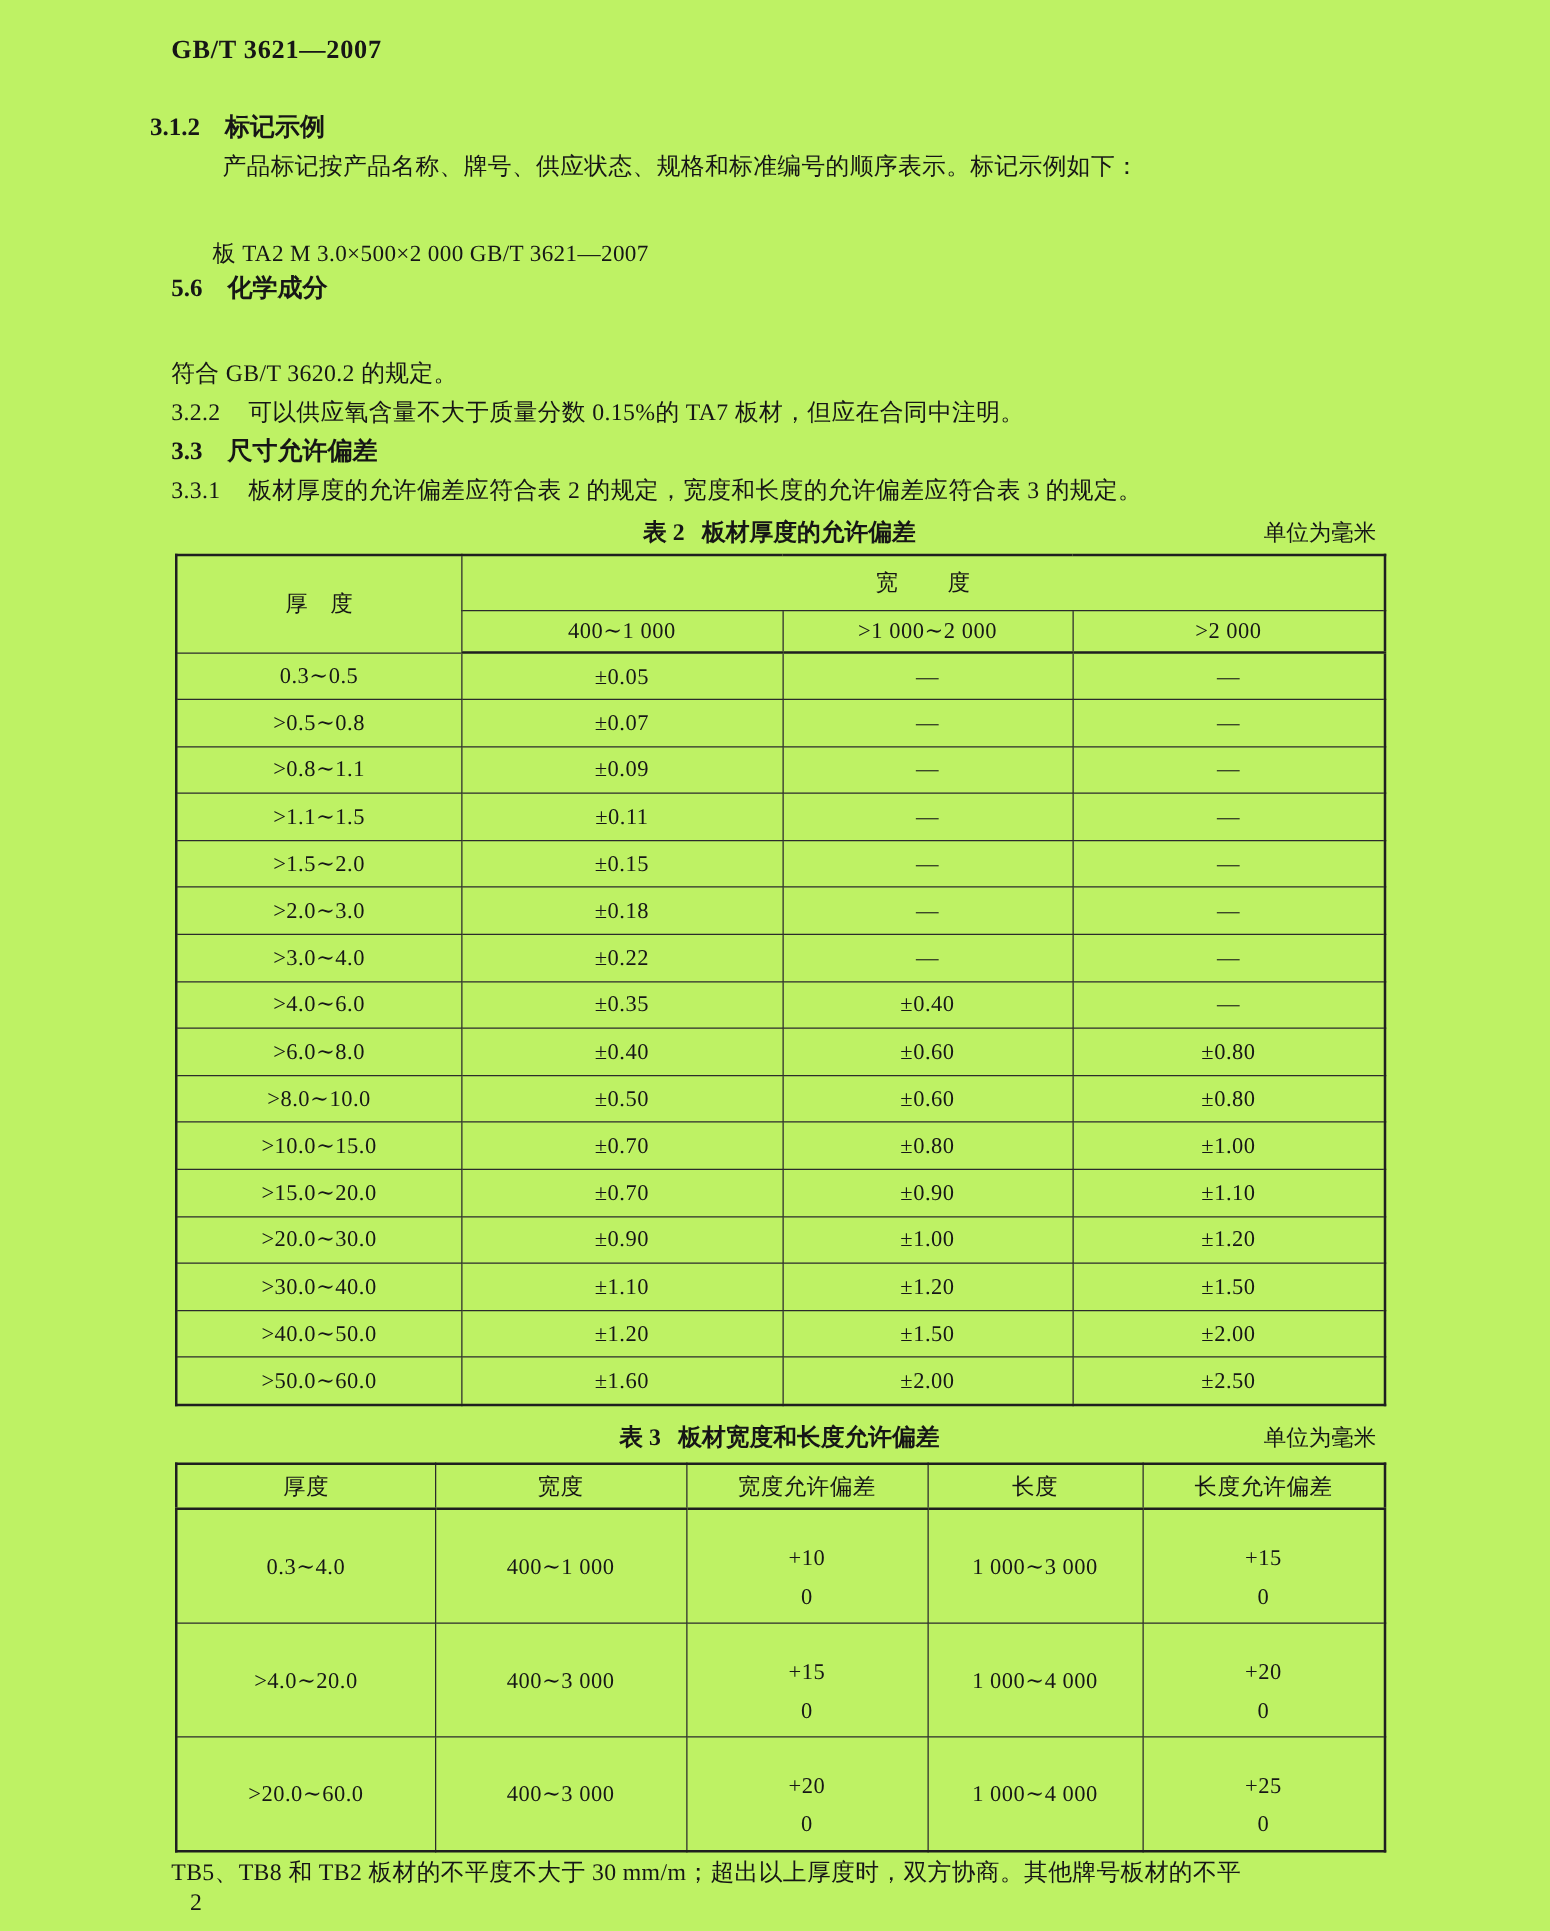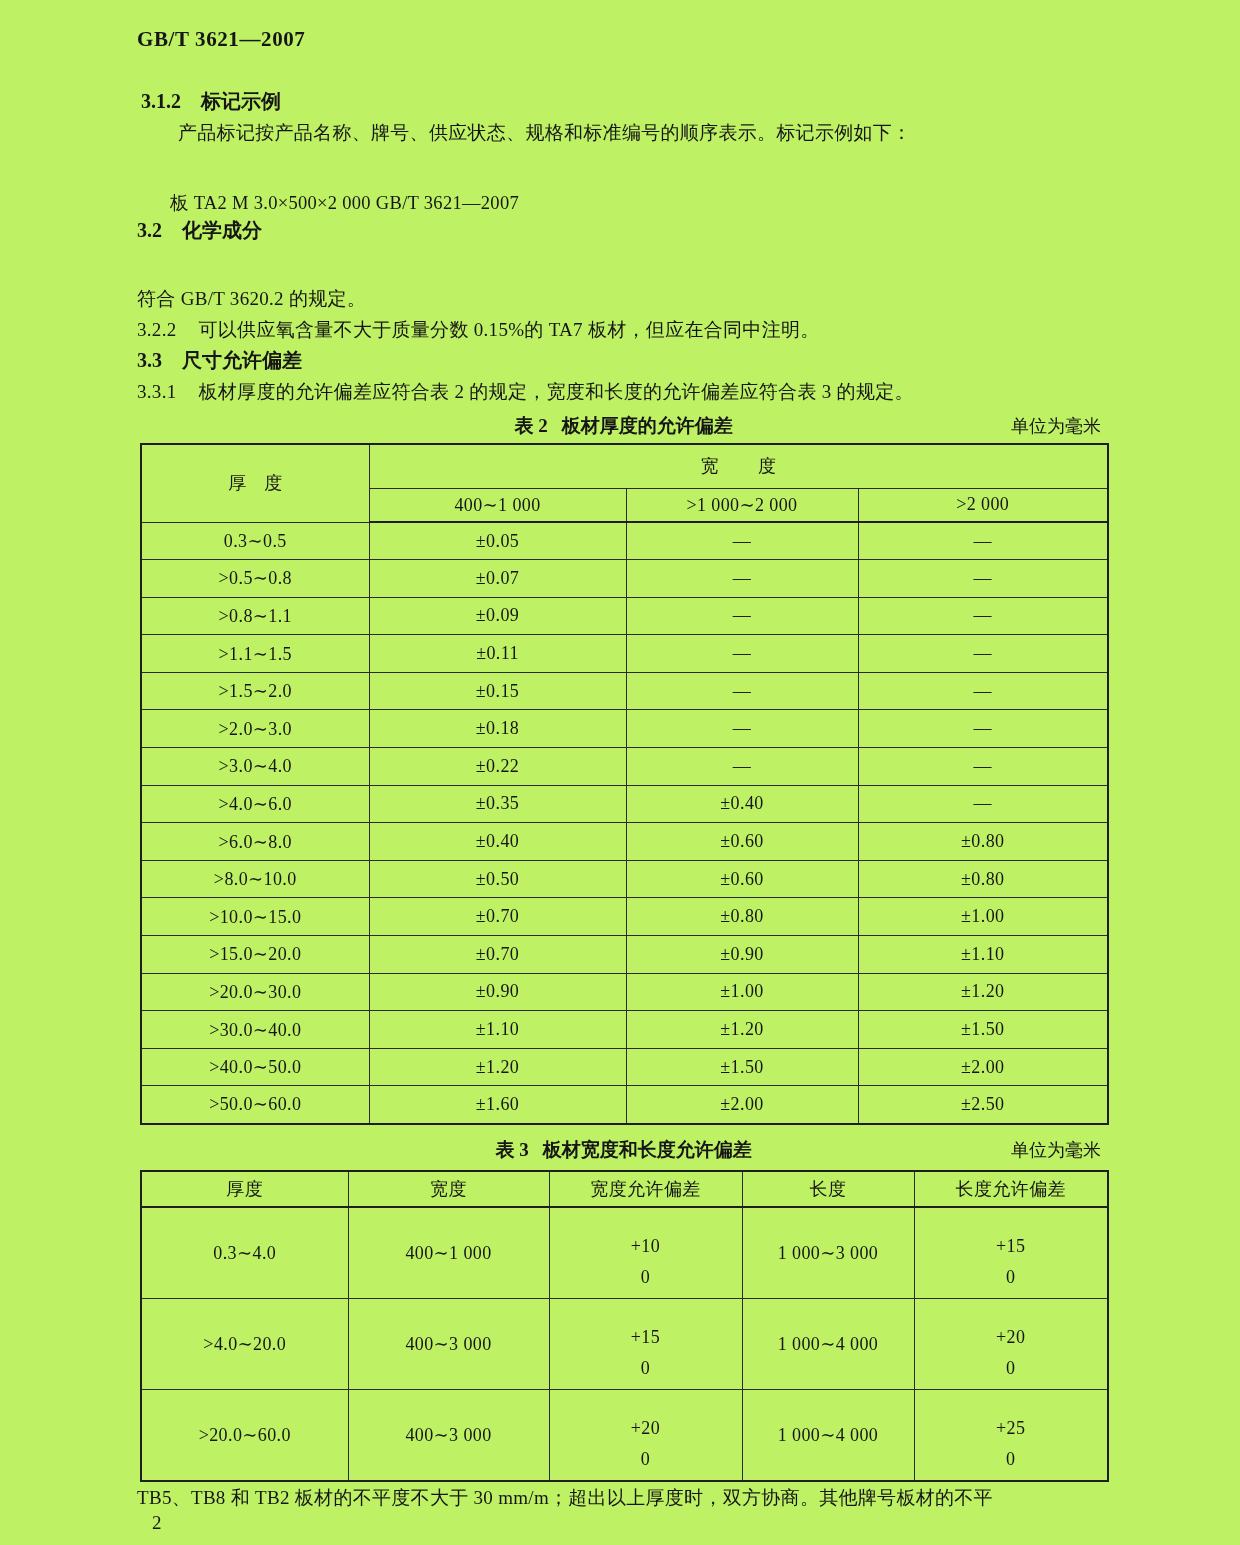--- a/index.html
+++ b/index.html
@@ -49,31 +49,31 @@
 
   .pagenum { font-size:19px; }
 </style>
 </head>
 <body>
 
 <div class="page">
 
   <div class="abs docnum" style="left:137px; top:27px;">GB/T 3621—2007</div>
 
-  <div class="abs heading" style="left:141px; top:88px;">
+  <div class="abs heading" style="left:120px; top:88px;">
     <span>3.1.2</span><span class="h-title">标记示例</span>
   </div>
 
   <div class="abs body-line" style="left:178px; top:120px;">产品标记按产品名称、牌号、供应状态、规格和标准编号的顺序表示。标记示例如下：</div>
 
 
   <div class="abs example-line" style="left:170px; top:190px;">板 TA2 M 3.0×500×2 000 GB/T 3621—2007</div>
 
   <div class="abs heading" style="left:137px; top:217px;">
-    <span>3.2</span><span class="h-title">化学成分</span>
+    <span>5.6</span><span class="h-title">化学成分</span>
   </div>
 
   <div class="abs body-line" style="left:137px; top:286px;">符合 GB/T 3620.2 的规定。</div>
 
   <div class="abs body-line" style="left:137px; top:317px;">
     <span class="p-num">3.2.2</span><span>可以供应氧含量不大于质量分数 0.15%的 TA7 板材，但应在合同中注明。</span>
   </div>
 
   <div class="abs heading" style="left:137px; top:347px;">
     <span>3.3</span><span class="h-title">尺寸允许偏差</span>

